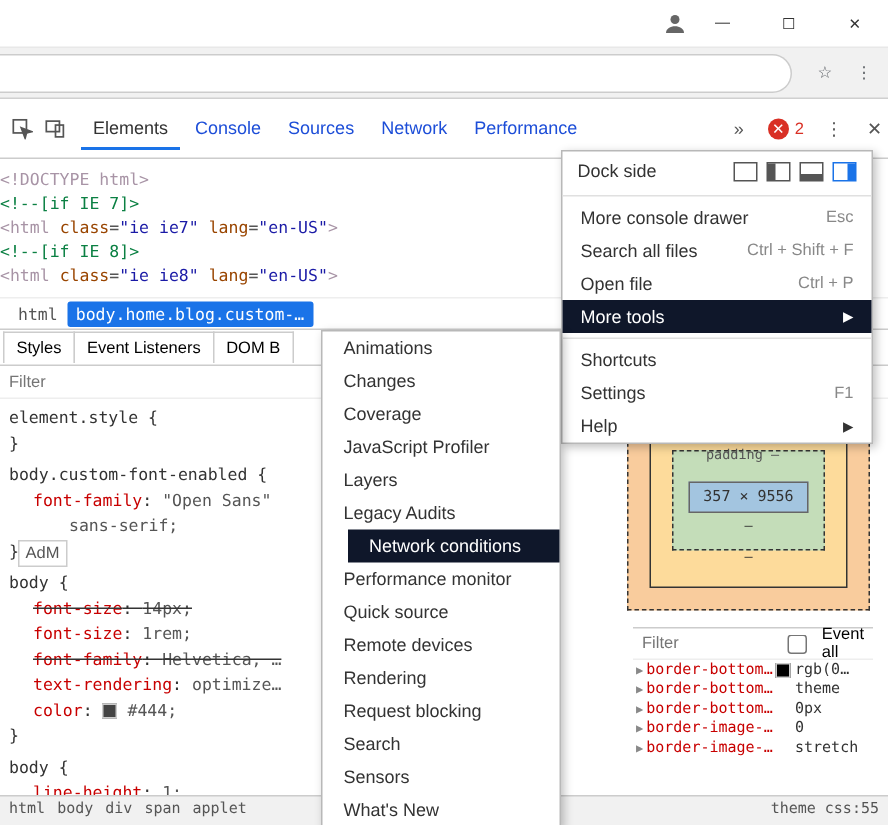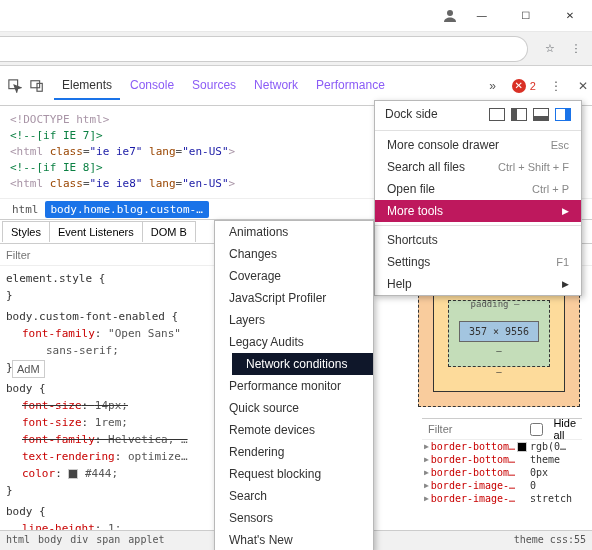--- a/index.html
+++ b/index.html
@@ -17,28 +17,28 @@
 
 
 .addr-row { height: 34px; background: #f1f1f1; border-bottom: 1px solid #d0d0d0; display: flex; align-items: center; justify-content: flex-end; padding: 0 6px; gap: 6px; position: relative; z-index: 1; }
 .addr-row .star, .addr-row .menu { width: 20px; height: 20px; display: flex; align-items: center; justify-content: center; color: #5f6368; }
 .addr-row .addr-partial { flex: 1; height: 26px; background: #fff; border: 1px solid #ccc; border-left: none; border-radius: 0 13px 13px 0; margin-right: 6px; margin-left: -10px; }
 
 
 .dt-bar { height: 40px; border-bottom: 1px solid #ccc; display: flex; align-items: center; font-size: 12px; color: #555; position: relative; z-index: 2; background: #fff; padding: 0 4px; }
 .dt-bar .tool-ic { width: 22px; display: flex; align-items: center; justify-content: center; color: #555; }
 .dt-tabs { display: flex; gap: 2px; margin-left: 6px; }
-.dt-tab { padding: 6px 8px; color: #8b5cf6; }
+.dt-tab { padding: 6px 8px; color: #1d4ed8; }
 .dt-tab.active { border-bottom: 2px solid #1a73e8; color: #333; }
 .dt-right { margin-left: auto; display: flex; align-items: center; gap: 4px; }
 .err-badge { width: 14px; height: 14px; background: #d93025; color: #fff; border-radius: 50%; font-size: 10px; display: flex; align-items: center; justify-content: center; }
 .err-count { color: #d93025; font-size: 11px; }
 
 
-.elements-panel { padding: 6px 10px; font-family: Menlo, Consolas, monospace; font-size: 11px; color: #555; line-height: 16px; position: relative; z-index: 1; }
+.elements-panel { padding: 6px 0; font-family: Menlo, Consolas, monospace; font-size: 11px; color: #555; line-height: 16px; position: relative; z-index: 1; }
 .elements-panel .tag { color: #a894a6; }
 .elements-panel .attr { color: #994500; }
 .elements-panel .val { color: #1a1aa6; }
 .elements-panel .cm { color: #0b8043; font-style: normal; }
 
 .breadcrumb { height: 22px; background: #fff; border-top: 1px solid #eee; border-bottom: 1px solid #ccc; display: flex; align-items: center; font-family: Menlo, Consolas, monospace; font-size: 11px; padding-left: 6px; position: relative; z-index: 1; }
 .breadcrumb .crumb { padding: 2px 6px; color: #555; }
 .breadcrumb .crumb.sel { background: #1a73e8; color: #fff; border-radius: 2px; }
 
 
@@ -76,21 +76,21 @@
 
 
 .bottom-bc { position: absolute; bottom: 0; left: 0; right: 0; height: 20px; background: #f1f1f1; border-top: 1px solid #ccc; font-family: Menlo, monospace; font-size: 10px; color: #555; padding: 3px 6px; display: flex; gap: 8px; z-index: 1; }
 .ad-tag { position: absolute; left: 12px; top: 360px; background: #fff; border: 1px solid #ccc; padding: 2px 4px; font-size: 11px; color: #555; z-index: 1; }
 .checker { position: absolute; right: 176px; bottom: 2px; width: 18px; height: 16px; background-image: repeating-conic-gradient(#ccc 0 25%, #fff 0 50%); background-size: 8px 8px; z-index: 1; }
 
 
 .main-menu { position: absolute; right: 10px; top: 100px; width: 208px; background: #fff; border: 1px solid #b8b8b8; box-shadow: 2px 2px 6px rgba(0,0,0,0.25); font-size: 12px; color: #333; z-index: 5; }
 .main-menu .sep { height: 1px; background: #e0e0e0; margin: 3px 0; }
 .main-menu .mm-row { display: flex; align-items: center; padding: 4px 12px; justify-content: space-between; }
-.main-menu .mm-row.hl { background: #be185d; color: #fff; }
+.main-menu .mm-row.hl { background: #0f172a; color: #fff; }
 .main-menu .shortcut { color: #888; font-size: 11px; }
 .dock-row { padding: 6px 10px; display: flex; align-items: center; justify-content: space-between; }
 .dock-icons { display: flex; gap: 6px; }
 .dock-ic { width: 16px; height: 13px; border: 1.5px solid #555; position: relative; }
 .dock-ic.sel { border-color: #1a73e8; }
 .dock-ic .fill-r { position: absolute; right: 0; top: 0; bottom: 0; width: 5px; background: #1a73e8; }
 .dock-ic .fill-b { position: absolute; left: 0; right: 0; bottom: 0; height: 4px; background: #555; }
 .dock-ic .fill-l { position: absolute; left: 0; top: 0; bottom: 0; width: 5px; background: #555; }
 
 
@@ -214,21 +214,21 @@
       <div style="font-size:9px">–</div>
     </div>
   </div>
 </div>
 
 <div class="computed-area">
   <div class="filter-row">
     <input style="width: 60px;" placeholder="Filter">
     <span style="margin-left:auto;margin-right:6px;display:flex;align-items:center;gap:3px">
       <input type="checkbox" style="">
-      <span>Hide all</span>
+      <span>Event all</span>
     </span>
   </div>
   <div class="comp-list" id="comp-list">
       <div class="comp-row">
         <span class="tri">▶</span>
         <span class="cname">border-bottom…</span>
         <span class="csw" style="background:#000"></span>
         <span class="cval">rgb(0…</span>
       </div>
       <div class="comp-row">

